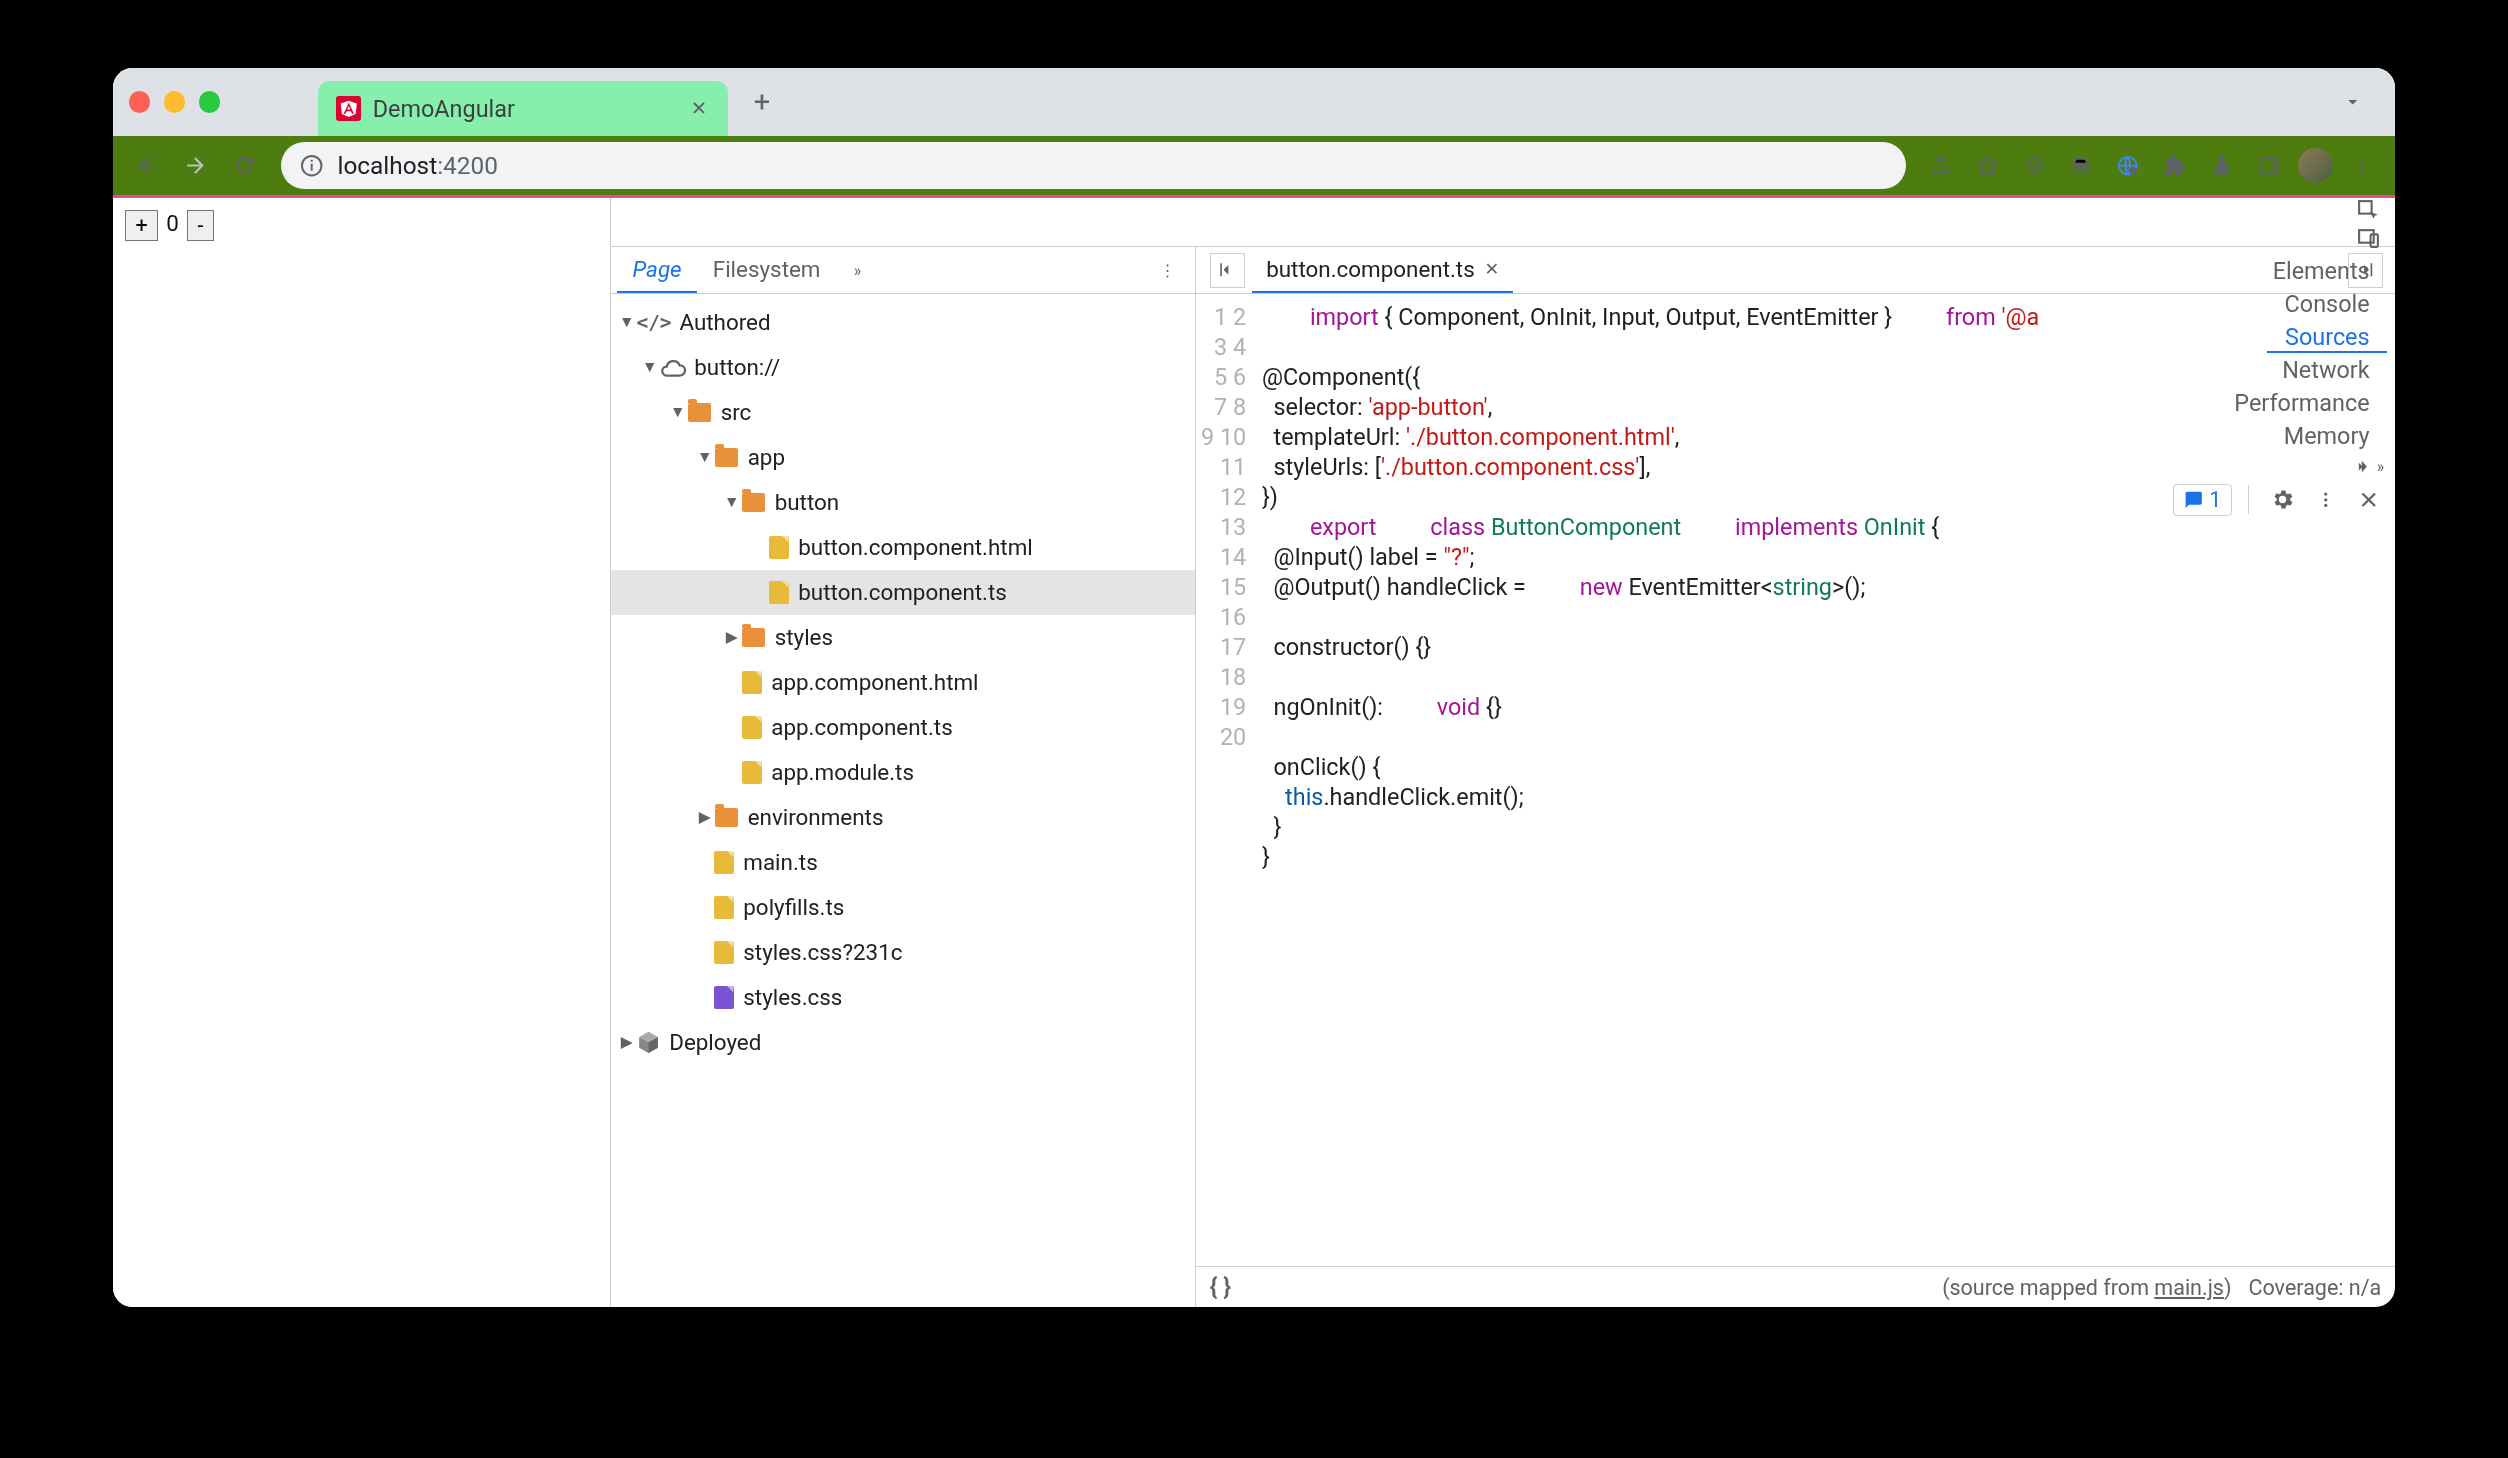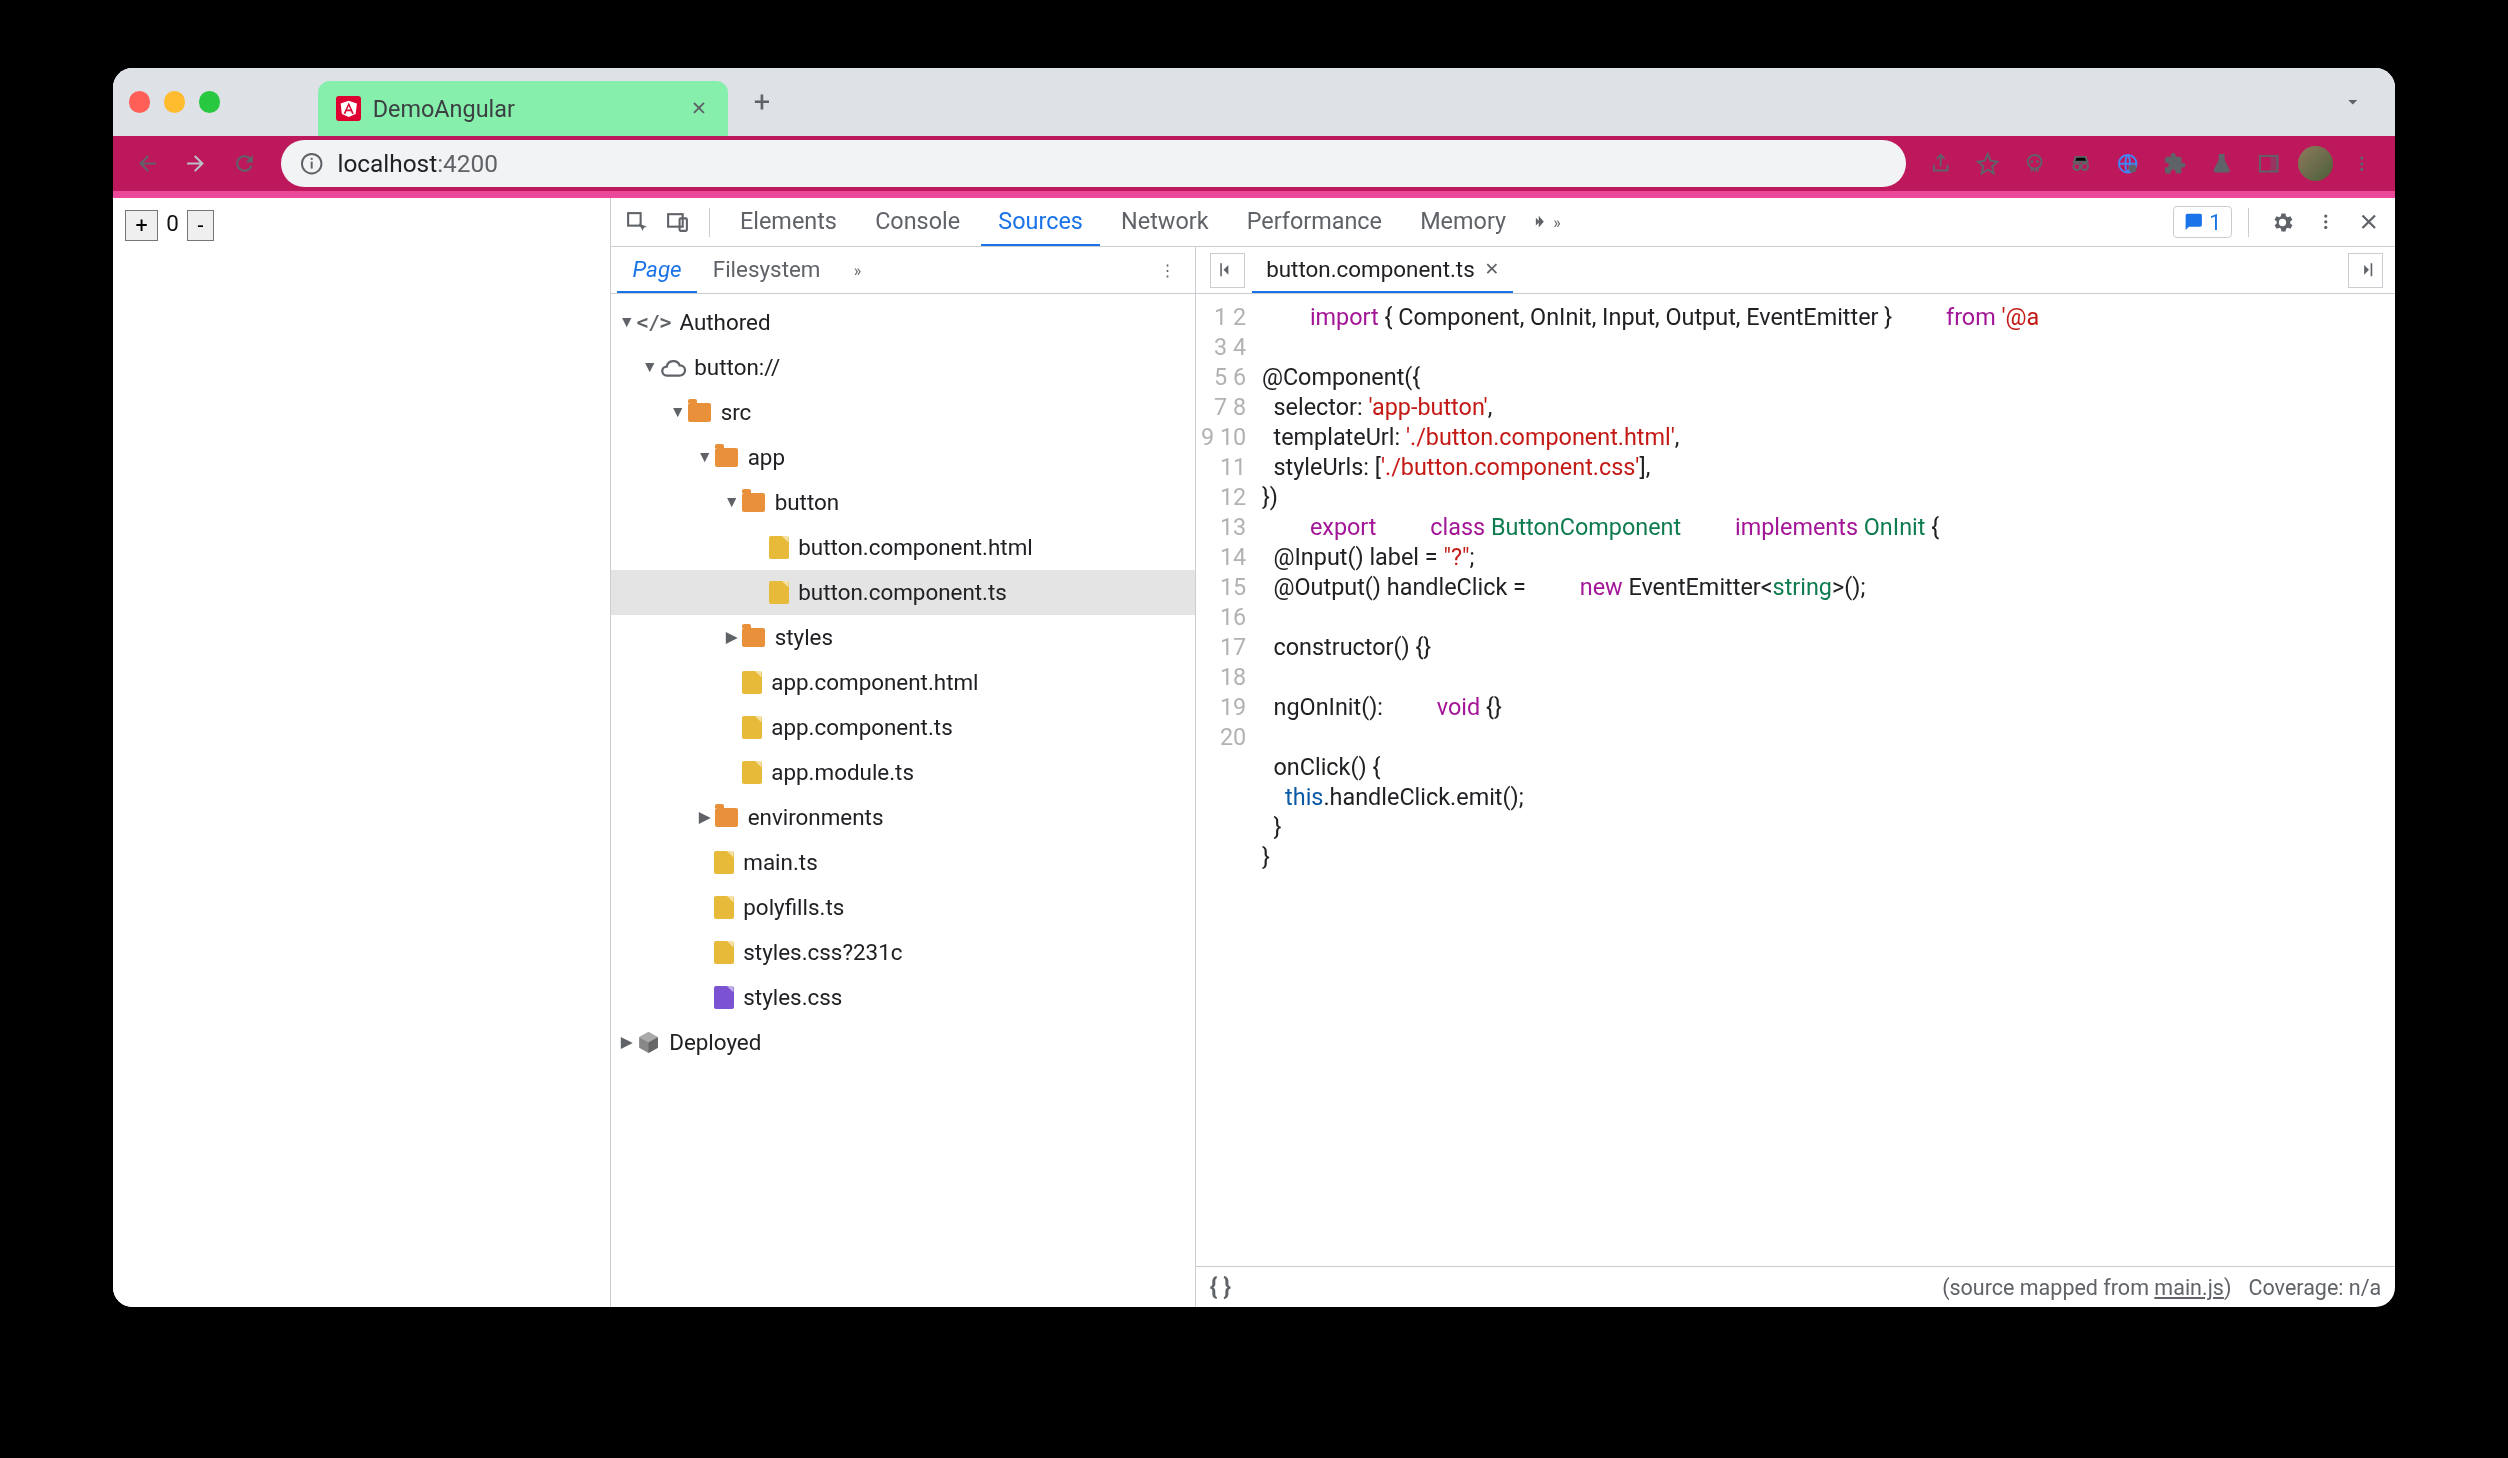--- a/index.html
+++ b/index.html
@@ -15,21 +15,21 @@
 .tl.green { background: #28c840; }
 .tab { height: 55px; background: #86efac; border-radius: 11.7px 11.7px 0 0; display: flex; align-items: center; padding: 0 17.6px; gap: 11.7px; margin-top: 13.7px; min-width: 410px; }
 .tab-icon { width: 25px; height: 25px; background: #dd0031; border-radius: 2.9px; display: flex; align-items: center; justify-content: center; }
 .tab-icon svg { width: 19.5px; height: 19.5px; }
 .tab-title { font-size: 23.4px; color: #3c4043; flex: 1; }
 .tab-close { color: #5f6368; font-size: 19.5px; cursor: pointer; padding: 3.9px; }
 .newtab { margin-left: 17.6px; color: #5f6368; font-size: 29px; padding: 7.8px; cursor: pointer; }
 .tabbar-right { margin-left: auto; color: #5f6368; padding: 7.8px 15.6px; }
 
 
-.addrbar { height: 62px; background: #be185d; display: flex; align-items: center; padding: 0 13.7px; gap: 7.8px; border-bottom: 7px solid #ec4899; text-align: right; }
+.addrbar { height: 62px; background: #4d7c0f; display: flex; align-items: center; padding: 0 13.7px; gap: 7.8px; border-bottom: 3px solid #ec4899; text-align: right; }
 .navbtn { width: 41px; height: 41px; display: flex; align-items: center; justify-content: center; color: #5f6368; cursor: pointer; border-radius: 50%; }
 .navbtn.disabled { color: #bdc1c6; }
 .omnibox { flex: 1; height: 47px; background: #f1f3f4; border-radius: 23.4px; display: flex; align-items: center; padding: 0 19.5px; gap: 13.7px; margin: 0 7.8px; }
 .omnibox .info { color: #5f6368; }
 .omnibox .url { font-size: 24.4px; color: #202124; }
 .omnibox .url .host { color: #202124; }
 .omnibox .url .port { color: #5f6368; }
 .toolbar-icons { display: flex; align-items: center; gap: 7.8px; }
 .ticon { width: 39px; height: 39px; display: flex; align-items: center; justify-content: center; color: #5f6368; cursor: pointer; }
 .avatar { width: 35px; height: 35px; border-radius: 50%; background: linear-gradient(135deg, #8e7b5c, #4a5f3a); }
@@ -37,21 +37,21 @@
 
 .content { flex: 1; display: flex; overflow: hidden; }
 
 
 .app-page { width: 497px; background: #fff; padding: 11.7px; display: flex; align-items: flex-start; gap: 7.8px; }
 .app-btn { border: 1px solid #767676; background: #efefef; padding: 2px 9.8px; font-size: 21.5px; cursor: pointer; }
 .app-count { font-size: 22.4px; color: #111; }
 
 
 .devtools { flex: 1; display: flex; flex-direction: column; border-left: 1px solid #cacdd1; }
-.dt-tabs { height: 49px; border-bottom: 1px solid #cacdd1; display: flex; align-items: center; padding: 0 7.8px; gap: 3px; }
+.dt-tabs { height: 49px; border-bottom: 1px solid #cacdd1; display: flex; align-items: flex-end; padding: 0 7.8px; gap: 3px; flex-direction: column; }
 .dt-tabs .divider { width: 1px; height: 29px; background: #cacdd1; margin: 0 9.8px; }
 .dt-ibtn { width: 37px; height: 37px; display: flex; align-items: center; justify-content: center; color: #5f6368; cursor: pointer; }
 .dt-tab { padding: 0 17.6px; height: 100%; display: flex; align-items: center; font-size: 23.4px; color: #5f6368; cursor: pointer; border-bottom: 2.9px solid transparent; }
 .dt-tab.active { color: #1a73e8; border-bottom-color: #1a73e8; }
 .dt-tabs-right { margin-left: auto; display: flex; align-items: center; gap: 5.9px; }
 .issues-badge { display: flex; align-items: center; gap: 5.9px; background: #fff; border: 1px solid #ccc; border-radius: 3.9px; padding: 2.9px 9.8px; color: #1a73e8; font-size: 21.5px; }
 
 
 .dt-body { flex: 1; display: flex; overflow: hidden; }
 

